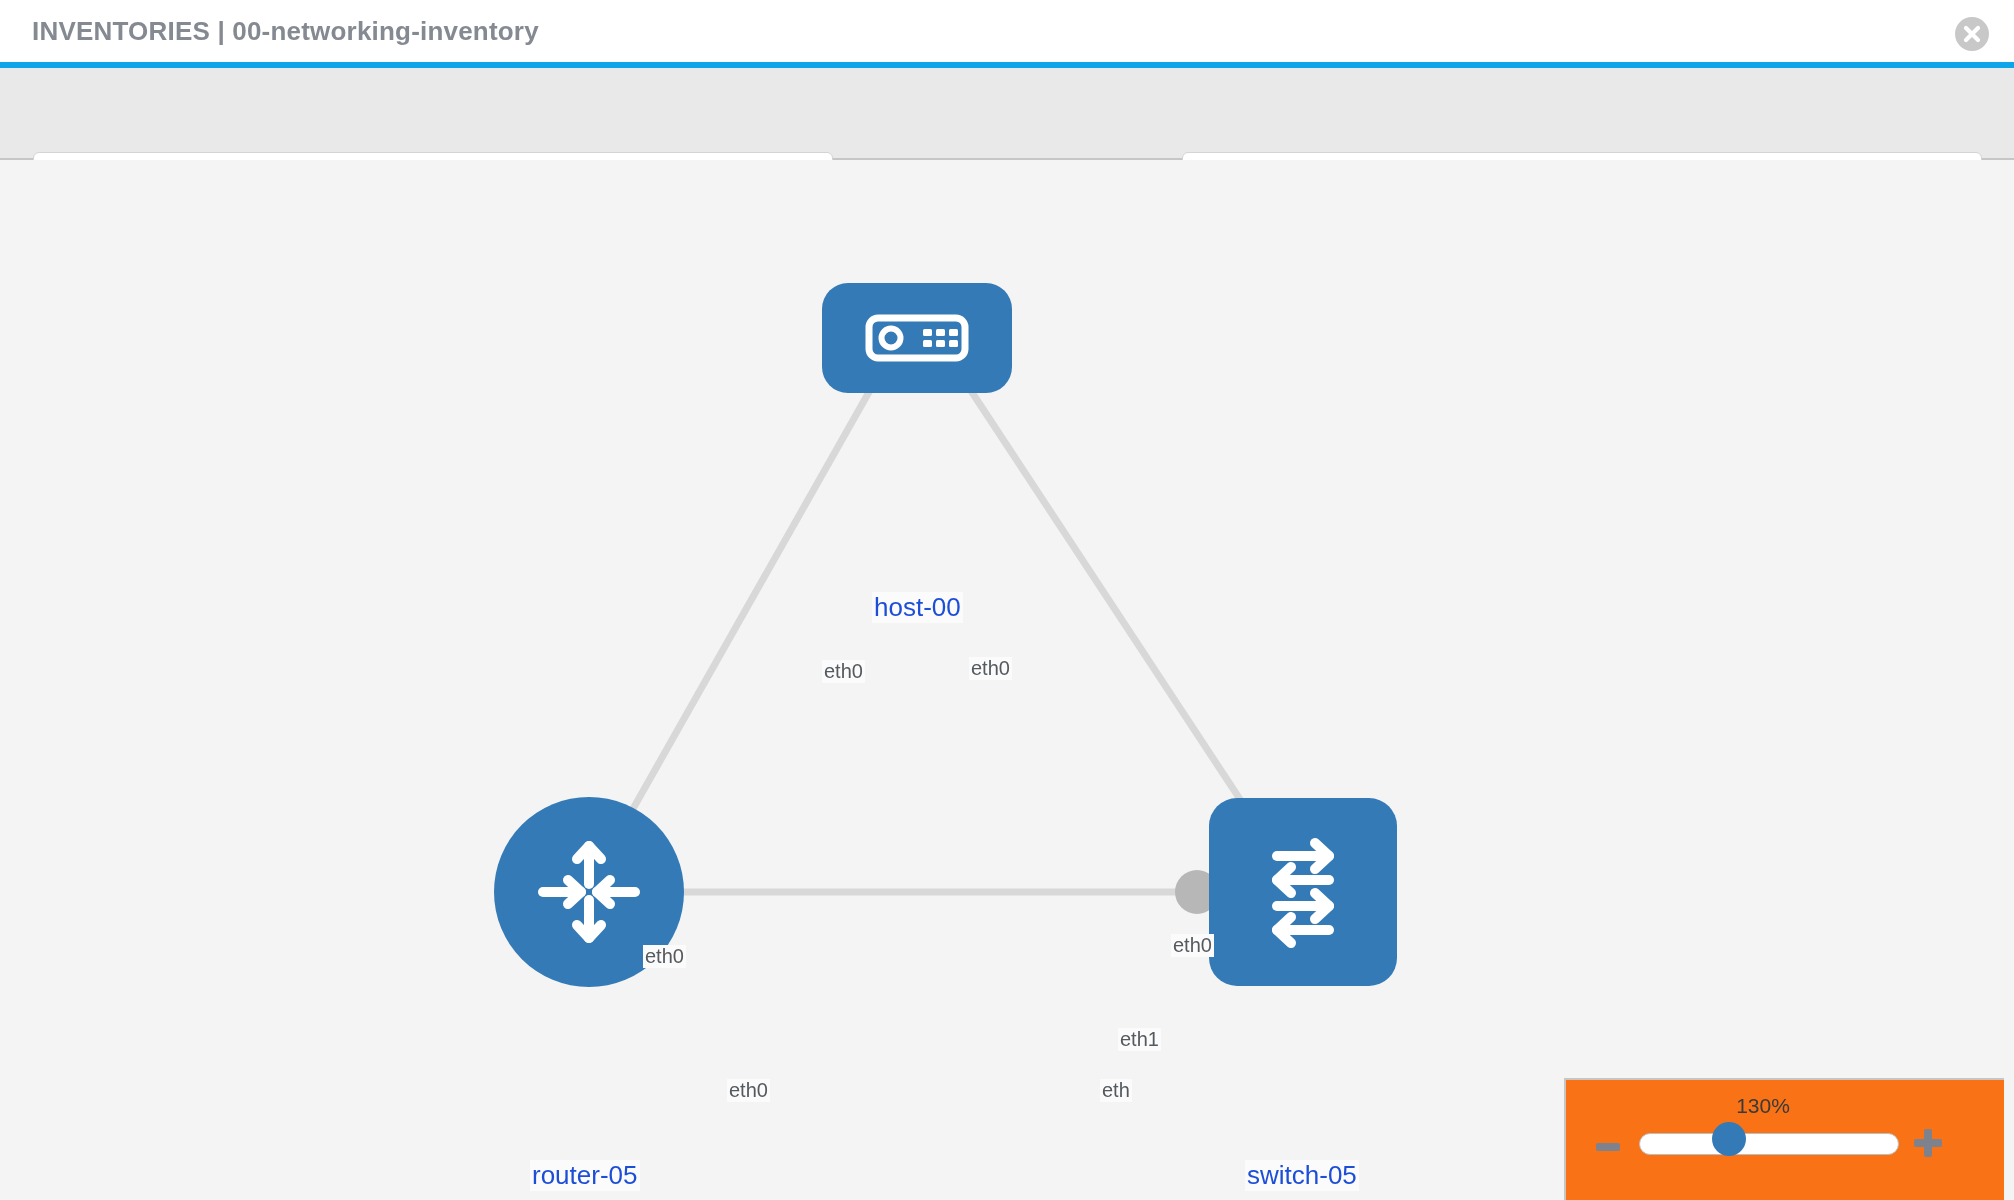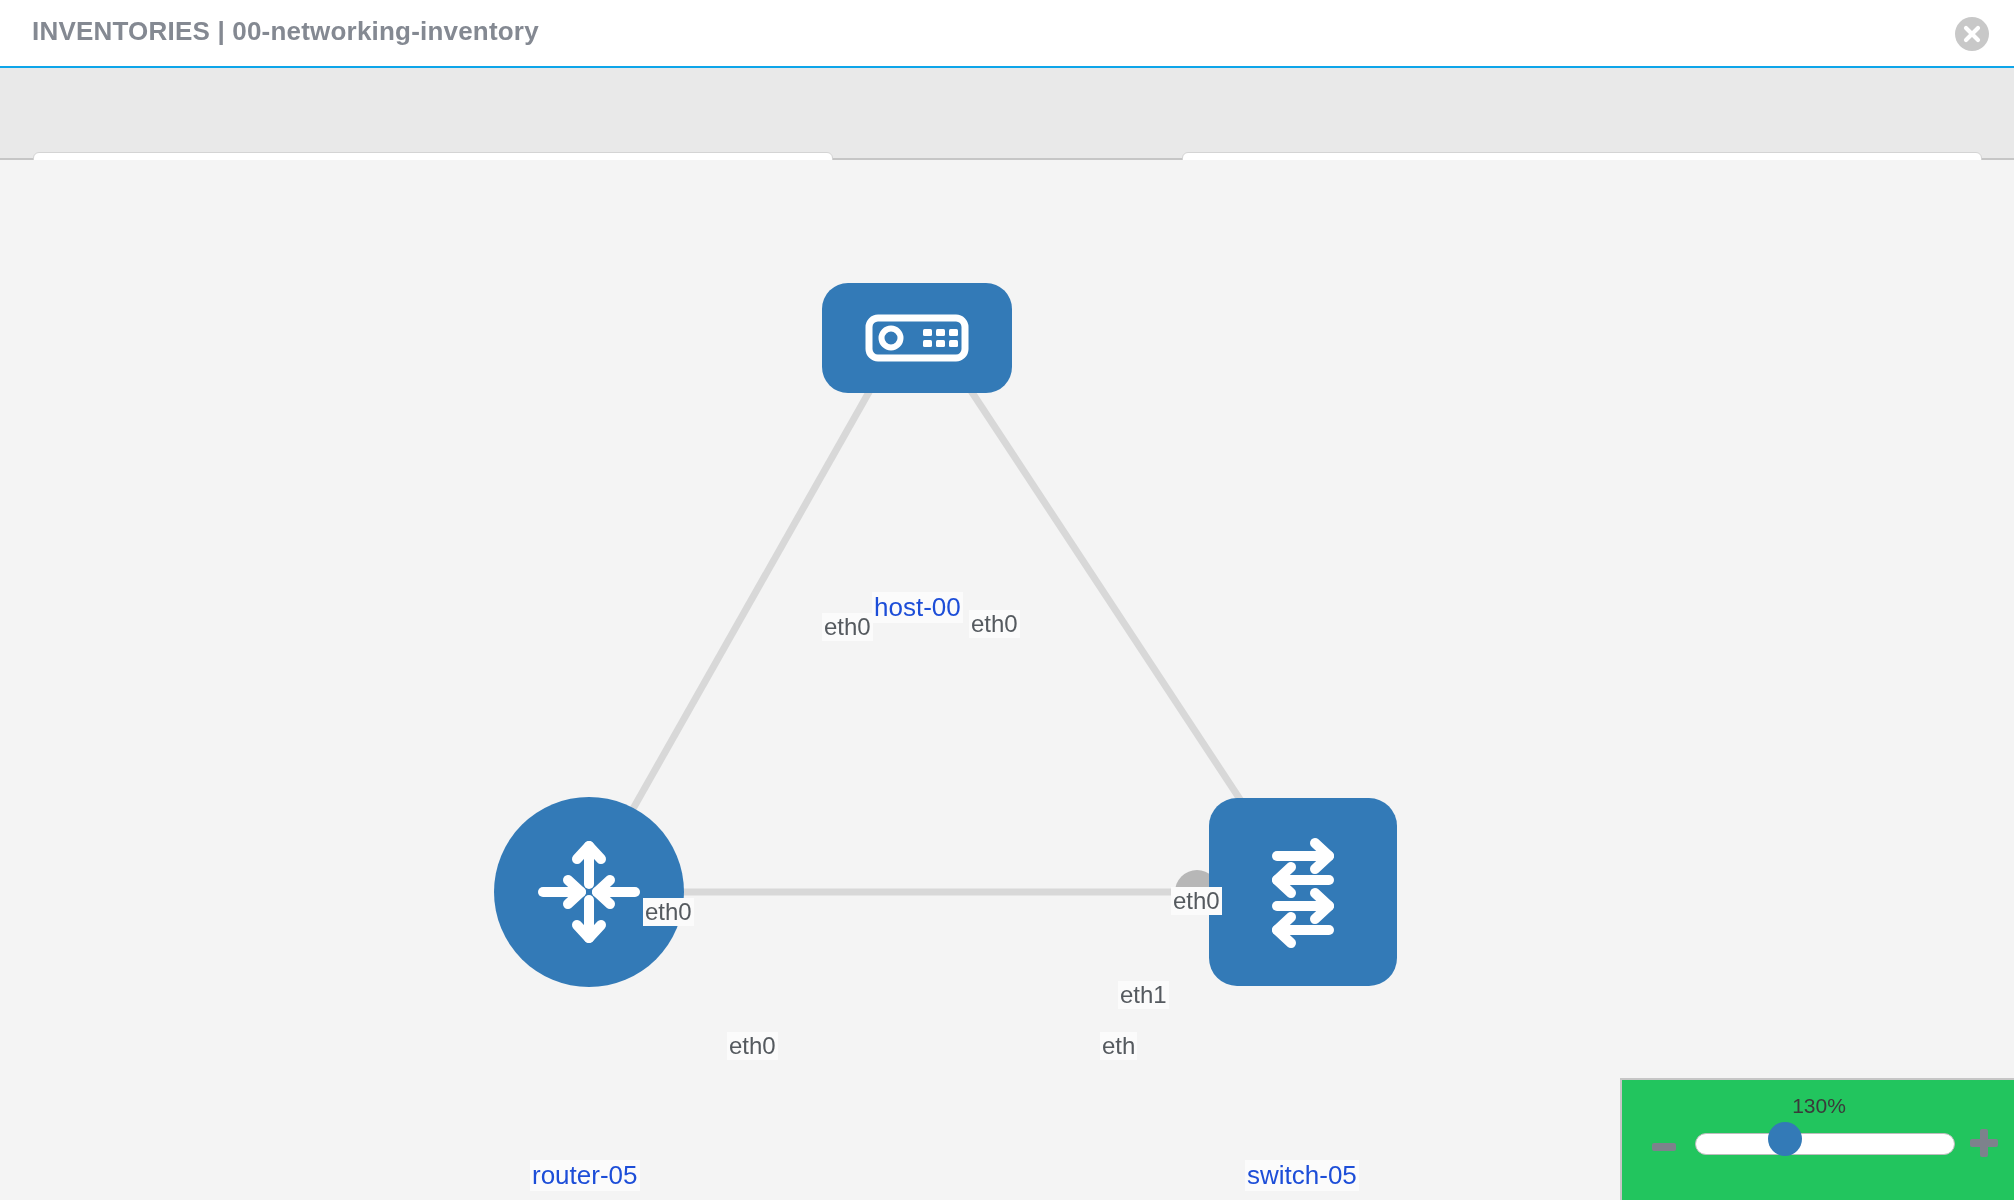--- a/index.html
+++ b/index.html
@@ -9,21 +9,21 @@
     background: #f4f4f4;
     overflow: hidden;
   }
   #app { position: relative; width: 2014px; height: 1200px; }
 
   
   .header {
     position: absolute; top: 0; left: 0;
     width: 2014px; height: 68px;
     background: #ffffff;
-    border-bottom: 2px solid #0ea5e9;
+    border-bottom: 6px solid #0ea5e9;
   }
   .header-title {
     position: absolute; left: 32px; top: 16px;
     font-size: 26px; font-weight: bold;
     color: #848992;
     letter-spacing: .2px;
     white-space: nowrap;
   }
   .close-btn {
     position: absolute; right: 24px; top: 16px;
@@ -82,33 +82,34 @@
   .node-label {
     position: absolute;
     font-size: 26px;
     color: #1d4ed8;
     background: #fbfbfb;
     white-space: nowrap;
     padding: 0 2px;
   }
   .iface-label {
     position: absolute;
-    font-size: 24px;
+    font-size: 20px;
     color: #555a5f;
     background: #fbfbfb;
     white-space: nowrap;
     padding: 0 2px;
+    margin-top: 47px;
   }
 
   
   .zoom-panel {
     position: absolute;
-    left: 1620px; top: 1078px;
-    width: 394px; height: 122px;
-    background: #22c55e;
+    left: 1564px; top: 1078px;
+    width: 440px; height: 122px;
+    background: #f97316;
     border: 2px solid #c6c6c6;
     border-right: none; border-bottom: none;
   }
   .zoom-value {
     position: absolute; top: 14px; left: 0; width: 394px;
     text-align: center;
     font-size: 21px; color: #3a3a3a;
   }
   .zoom-minus, .zoom-plus {
     position: absolute; cursor: pointer;

